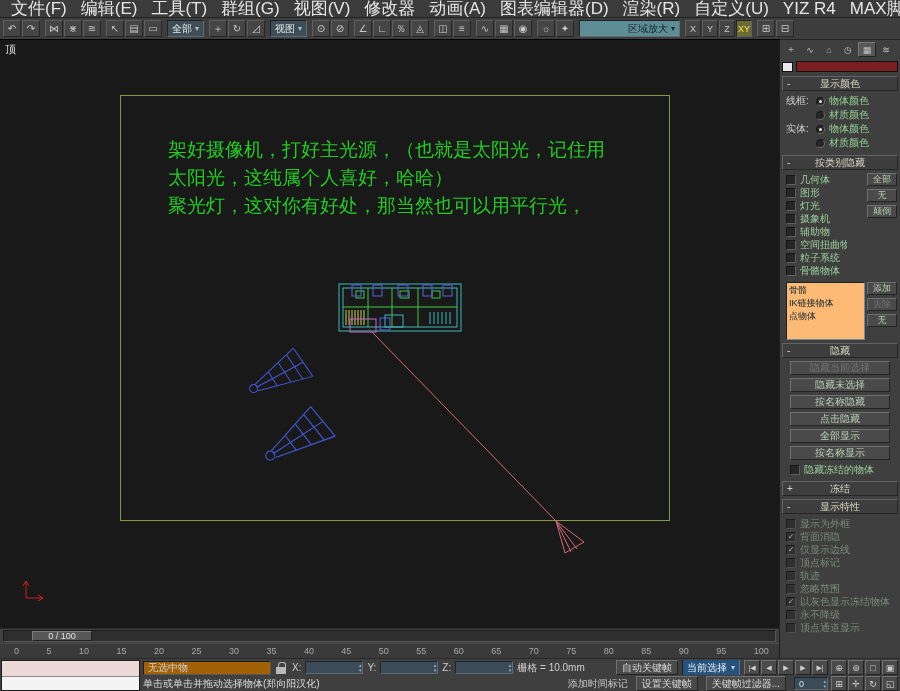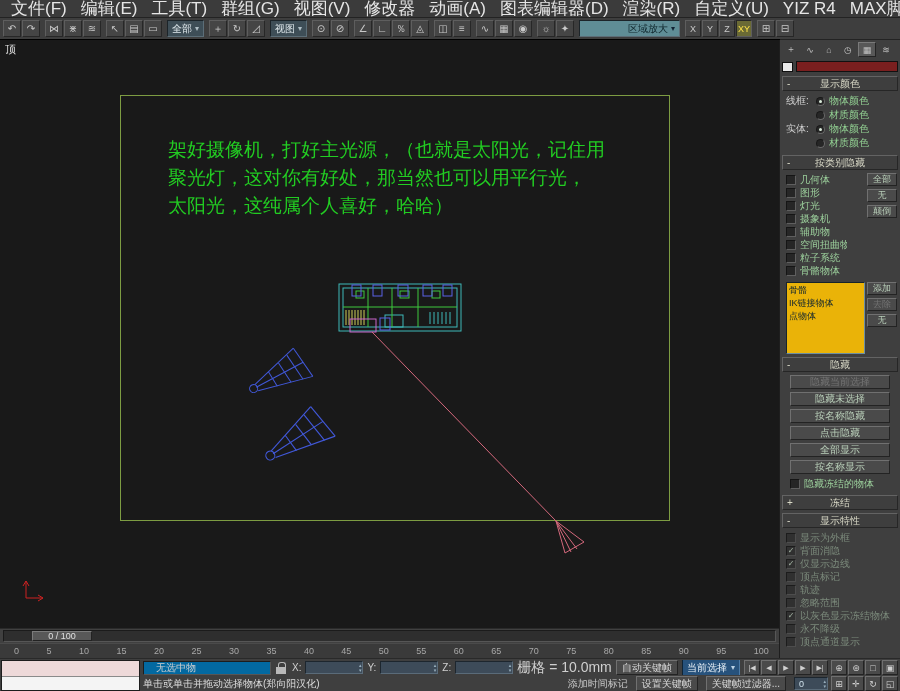--- a/index.html
+++ b/index.html
@@ -45,21 +45,21 @@
   .glabel{color:#92d092;white-space:nowrap;}
   .cats{display:flex;gap:20px;text-align:center;}
   .catcol{flex:1;min-width:0;}
   .cat-row{display:flex;align-items:center;gap:4px;height:13px;}
   .cbx{width:10px;height:10px;flex:none;background:#262626;border:1px solid;border-color:#151515 #5f5f5f #5f5f5f #151515;color:#cfe8cf;font-size:8px;line-height:8px;text-align:center;}
   .clabel{color:#9cd09c;white-space:nowrap;overflow:hidden;}
   .sidecol{width:30px;display:flex;flex-direction:column;gap:3px;flex:none;}
   .pbtn{height:13px;background:#4a4a4a;border:1px solid;border-color:#707070 #232323 #232323 #707070;color:#b9cfb9;font-size:9px;display:flex;align-items:center;justify-content:center;white-space:nowrap;}
   .pbtn.dim{color:#747474;}
   .listrow{display:flex;gap:2px;margin-top:3px;padding:0 1px 0 4px;}
-  .listbox{flex:1;height:72px;background:#eab308;border:1px solid;border-color:#17242b #6d8fa3 #6d8fa3 #17242b;padding:1px 0 0 2px;min-width:0;}
+  .listbox{flex:1;height:58px;background:#fdba74;border:1px solid;border-color:#17242b #6d8fa3 #6d8fa3 #17242b;padding:1px 0 0 2px;min-width:0;}
   .litem{height:13px;color:#0d2331;font-size:9px;white-space:nowrap;overflow:hidden;}
   .hidesec{padding:3px 8px 2px;display:flex;flex-direction:column;gap:3px;}
   .hbtn{height:14px;font-size:10px;background:#4a4a4a;border:1px solid;border-color:#707070 #232323 #232323 #707070;color:#b9cfb9;display:flex;align-items:center;justify-content:center;white-space:nowrap;}
   .hbtn.dim{color:#747474;}
   .props .cat-row.dim .clabel{color:#7b8a7b;}
   .props .cat-row.dim .cbx{color:#a8b8a8;background:#303030;border-color:#1c1c1c #4d4d4d #4d4d4d #1c1c1c;}
 
   
   #timeslider{position:absolute;top:628px;left:0;width:779px;height:15px;background:#404040;border-top:1px solid #2a2a2a;display:flex;align-items:center;padding:1px 3px;}
   .ts-track{flex:1;height:12px;background:#2e2e2e;border:1px solid;border-color:#1b1b1b #565656 #565656 #1b1b1b;position:relative;}
@@ -68,26 +68,26 @@
   .tick{white-space:nowrap;}
 
   
   #statusbar{position:absolute;top:658px;left:0;width:900px;height:33px;background:#3f3f3f;border-top:1px solid #292929;}
   #mini-listener{position:absolute;left:1px;top:1px;width:139px;height:31px;border:1px solid #1d1d1d;}
   .ml-pink{height:15px;background:#eed9d9;}
   .ml-white{height:14px;background:#f4f4f4;border-top:1px solid #8a8a8a;}
   .srow{position:absolute;left:143px;right:72px;height:15px;display:flex;align-items:center;gap:4px;overflow:hidden;}
   .srow1{top:1px;}
   .srow2{top:17px;gap:8px;}
-  .sunken{background:#0369a1;border:1px solid;border-color:#1d1d1d #565656 #565656 #1d1d1d;color:#cfcfcf;display:flex;align-items:center;padding:0 12px;height:14px;font-size:10px;white-space:nowrap;}
+  .sunken{background:#a16207;border:1px solid;border-color:#1d1d1d #565656 #565656 #1d1d1d;color:#cfcfcf;display:flex;align-items:center;padding:0 4px;height:14px;font-size:10px;white-space:nowrap;}
   #sel-status{width:128px;}
   .axlabel{color:#cfcfcf;font-size:10px;}
   .numfield{width:58px;height:13px;background:#3d4b59;border:1px solid;border-color:#1d262e #5a6b79 #5a6b79 #1d262e;display:flex;align-items:center;justify-content:space-between;padding:0 1px 0 4px;color:#cfe0ea;font-size:9px;}
   .spin{display:flex;flex-direction:column;font-size:5px;line-height:5px;color:#9ab0bd;}
-  .gridtext{color:#cfcfcf;font-size:14px;white-space:nowrap;}
+  .gridtext{color:#cfcfcf;font-size:10px;white-space:nowrap;}
   .sbtn{height:15px;background:#4a4a4a;border:1px solid;border-color:#707070 #232323 #232323 #707070;color:#d6d6d6;font-size:10px;display:flex;align-items:center;justify-content:center;padding:0 5px;white-space:nowrap;}
   .seldrop{height:25px;background:#27527c;border:1px solid;border-color:#0f2436 #4d7ba6 #4d7ba6 #0f2436;color:#eaf2f8;font-size:10px;display:flex;align-items:center;gap:4px;padding:0 4px;white-space:nowrap;}
   .seldrop .darr{font-size:8px;color:#bcd2e4;}
   .pbbtn{width:16px;height:15px;background:#4a4a4a;border:1px solid;border-color:#707070 #232323 #232323 #707070;color:#d0d0d0;font-size:7px;display:flex;align-items:center;justify-content:center;flex:none;}
   #framefield{width:34px;}
   .prompt{color:#dedede;font-size:10px;white-space:nowrap;}
   .timetag{color:#c9c9c9;font-size:10px;white-space:nowrap;margin-left:auto;}
   #nav{position:absolute;right:2px;top:1px;display:grid;grid-template-columns:repeat(4,16px);grid-auto-rows:15px;gap:1px;}
   .navbtn{width:16px;height:15px;background:#4a4a4a;border:1px solid;border-color:#707070 #232323 #232323 #707070;color:#d0d0d0;font-size:9px;display:flex;align-items:center;justify-content:center;}
   
@@ -178,22 +178,22 @@
       <span class="tbtn">⊞</span>
       <span class="tbtn">⊟</span>
     </span>
 </div>
 
 <div id="viewport">
   <span id="vp-label">顶</span>
   <div id="annotation">
 
   <div class="ann-line">架好摄像机，打好主光源，（也就是太阳光，记住用</div>
+      <div class="ann-line">太阳光，这纯属个人喜好，哈哈）</div>
       <div class="ann-line">聚光灯，这对你有好处，那当然也可以用平行光，</div>
-      <div class="ann-line">太阳光，这纯属个人喜好，哈哈）</div>
     </div>
   <svg id="scene" width="779" height="588" viewBox="0 0 779 588">
     <defs>
       <g id="spot" fill="none" stroke-width="1">
         <circle cx="2" cy="4" r="4"></circle>
         <line x1="5" y1="1" x2="56" y2="-13"></line>
         <line x1="5" y1="8" x2="60" y2="21"></line>
         <line x1="23" y1="-4" x2="24" y2="13"></line>
         <line x1="36" y1="-7" x2="38" y2="16"></line>
         <line x1="47" y1="-10" x2="50" y2="19"></line>

